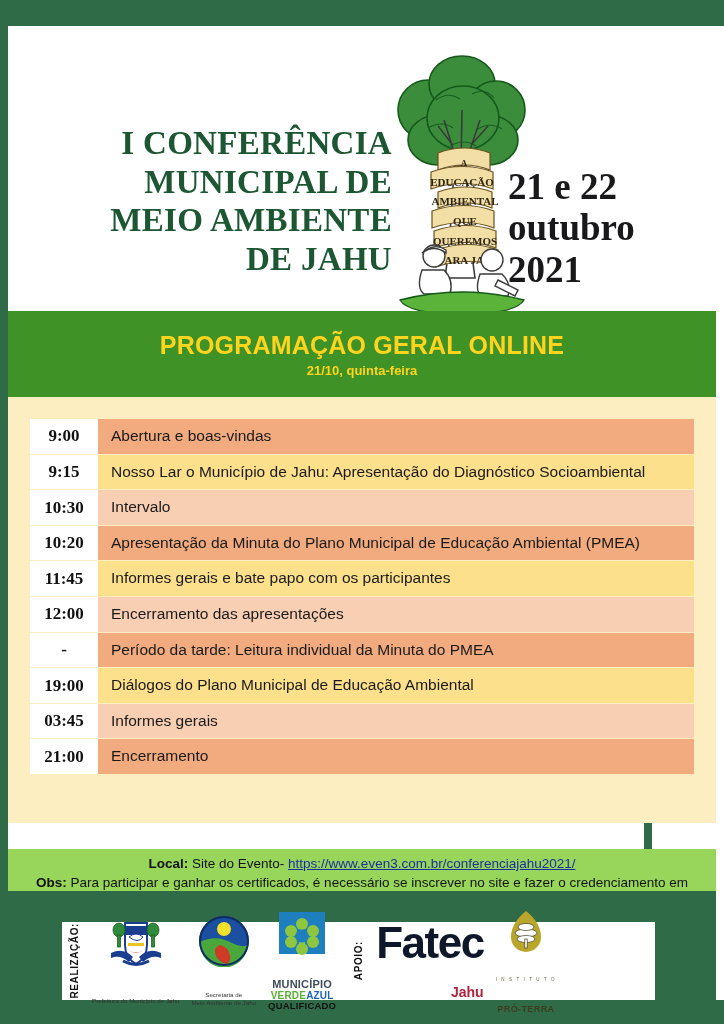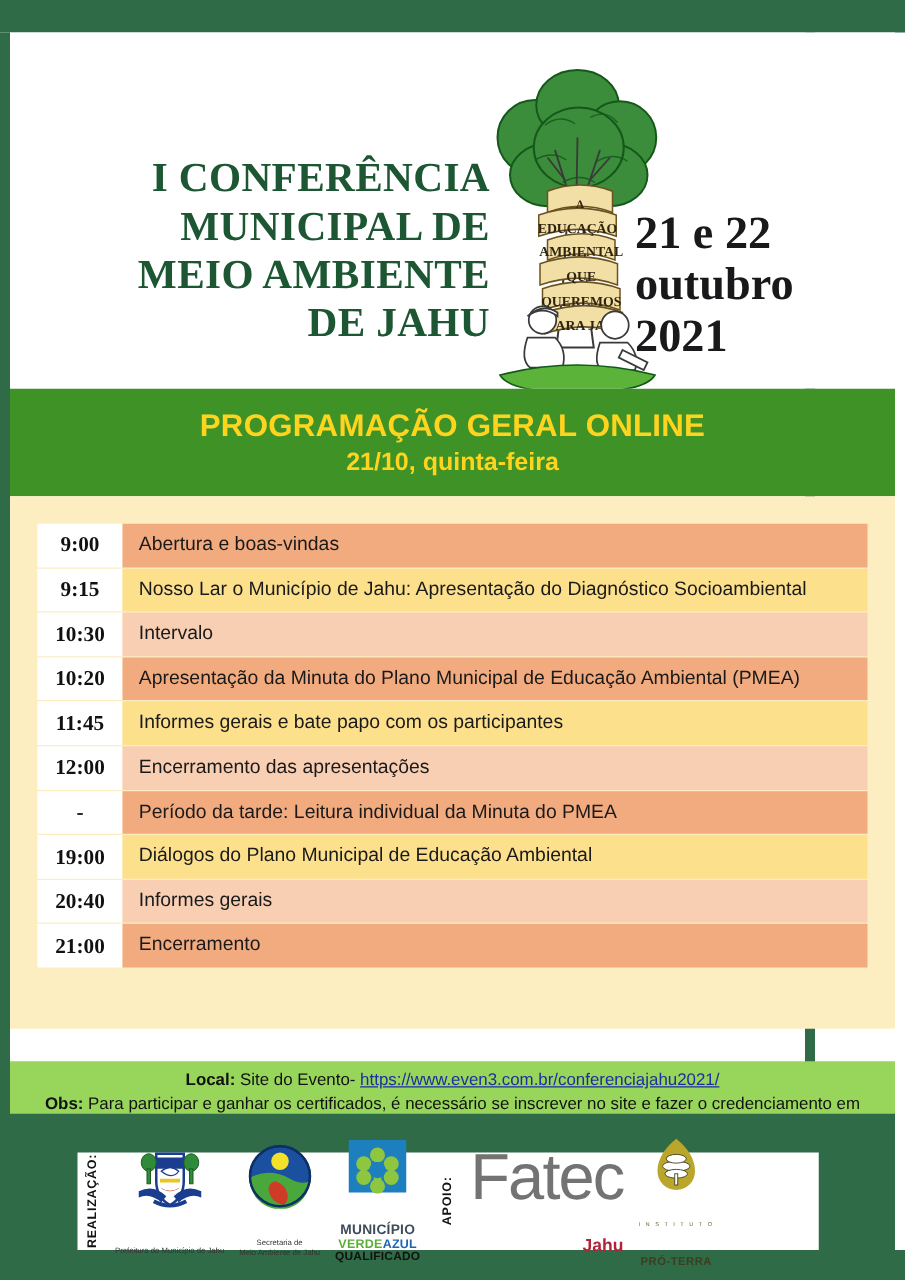--- a/index.html
+++ b/index.html
@@ -101,21 +101,21 @@
     font-weight: bold;
     font-size: 25px;
     color: #ffd41f;
     letter-spacing: 0.2px;
     text-align: center;
   }
   .banner-sub {
     margin-top: 3px;
     font-family: "Liberation Sans", sans-serif;
     font-weight: bold;
-    font-size: 20px;
+    font-size: 13px;
     color: #ffd41f;
     text-align: center;
   }
 
   
   .schedule-wrap {
     position: absolute;
     left: 8px; top: 397px;
     width: 708px; height: 426px;
     background: #fdeec2;
@@ -219,23 +219,23 @@
     font-family: "Liberation Sans", sans-serif;
     font-size: 6.2px;
     color: #333333;
     text-align: center;
     line-height: 1.22;
     margin-top: 2px;
     white-space: pre-line;
   }
   .fatec-logo {
     font-family: "Liberation Sans", sans-serif;
-    font-weight: normal;
-    font-size: 52px;
-    color: #737373;
+    font-weight: bold;
+    font-size: 44px;
+    color: #0f172a;
     letter-spacing: -1.5px;
     line-height: 0.95;
   }
   .fatec-sub {
     font-family: "Liberation Sans", sans-serif;
     font-weight: bold;
     font-size: 14px;
     color: #b0233a;
     align-self: flex-end;
     margin-top: -2px;
@@ -369,21 +369,21 @@
           </tr>
           <tr class="tone-a">
             <td class="col-time">-</td>
             <td class="col-desc">Período da tarde: Leitura individual da Minuta do PMEA</td>
           </tr>
           <tr class="tone-b">
             <td class="col-time">19:00</td>
             <td class="col-desc">Diálogos do Plano Municipal de Educação Ambiental</td>
           </tr>
           <tr class="tone-c">
-            <td class="col-time">20:40</td>
+            <td class="col-time">03:45</td>
             <td class="col-desc">Informes gerais</td>
           </tr>
           <tr class="tone-a">
             <td class="col-time">21:00</td>
             <td class="col-desc">Encerramento</td>
           </tr>
         </tbody>
     </table>
   </div>
 

